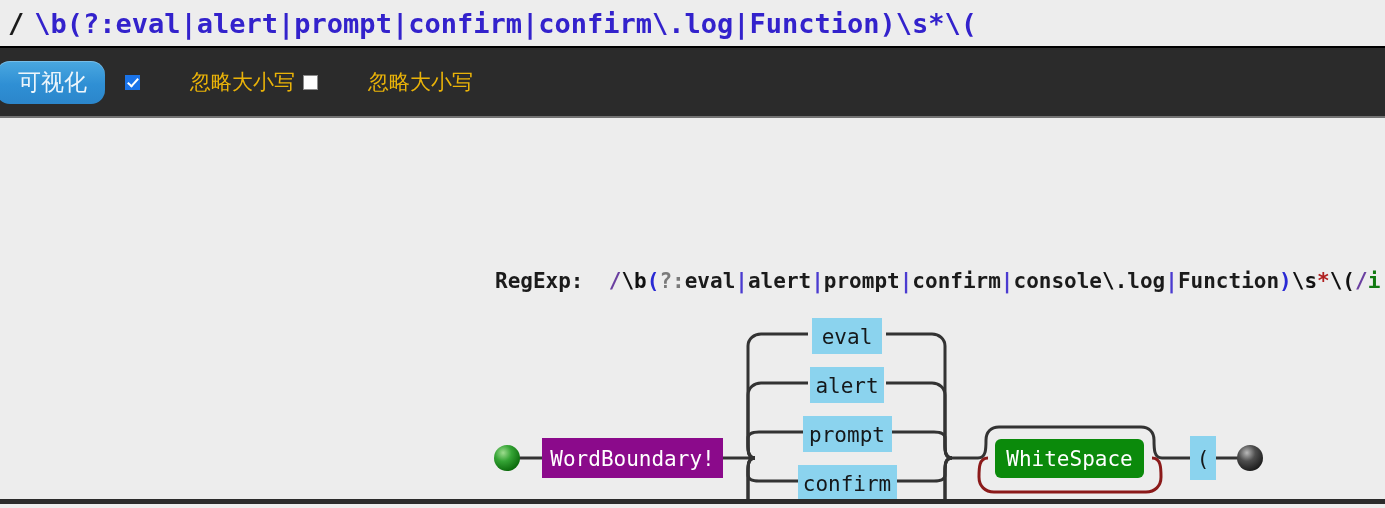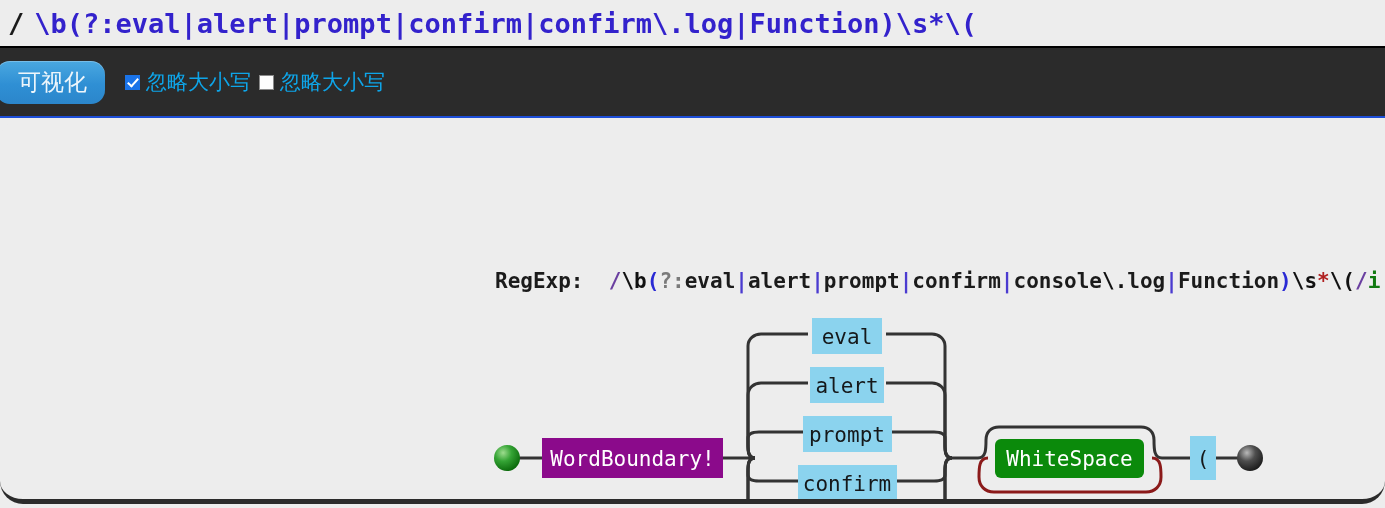--- a/index.html
+++ b/index.html
@@ -30,21 +30,21 @@
     overflow: hidden;
   }
   .regex-bar .slash { color: #1a1a1a; margin-right: 10px; }
   .regex-bar .pattern { color: #3322cc; }
 
   
   .toolbar {
     height: 72px;
     background: #2b2b2b;
     border-top: 2px solid #000;
-    border-bottom: 2px solid #1d4ed8;
+    border-bottom: 2px solid #737373;
     display: flex;
     align-items: center;
     padding: 0;
     box-sizing: border-box;
   }
   .viz-button {
     margin-left: -4px;
     padding: 10px 18px 10px 22px;
     border-radius: 14px;
     background: linear-gradient(to bottom, #4aa8e0 0%, #2f8fd4 55%, #2b86cb 100%);
@@ -58,26 +58,27 @@
   }
   .flags {
     display: flex;
     align-items: center;
     margin-left: 20px;
     gap: 0px;
   }
   .flag {
     display: inline-flex;
     align-items: center;
-    color: #0ea5e9;
+    color: #eab308;
     font-size: 21px;
     font-family: "DejaVu Sans", sans-serif;
     margin-right: 8px;
     cursor: pointer;
     white-space: nowrap;
+    gap: 44px;
   }
   .flag .box {
     width: 15px;
     height: 15px;
     margin-right: 6px;
     border: 1px solid #8a8a8a;
     background: #fdfdfd;
     display: inline-block;
     position: relative;
     box-sizing: border-box;
@@ -100,21 +101,20 @@
   }
 
   
   .canvas {
     position: relative;
     height: 386px;
     background: #ededed;
     border-bottom: 5px solid #2b2b2b;
     box-sizing: border-box;
     overflow: hidden;
-    border-radius: 23px;
   }
   .regexp-line {
     position: absolute;
     left: 495px;
     top: 151px;
     font-family: "DejaVu Sans Mono", monospace;
     font-size: 21px;
     font-weight: bold;
     white-space: nowrap;
     color: #1b1b1b;

